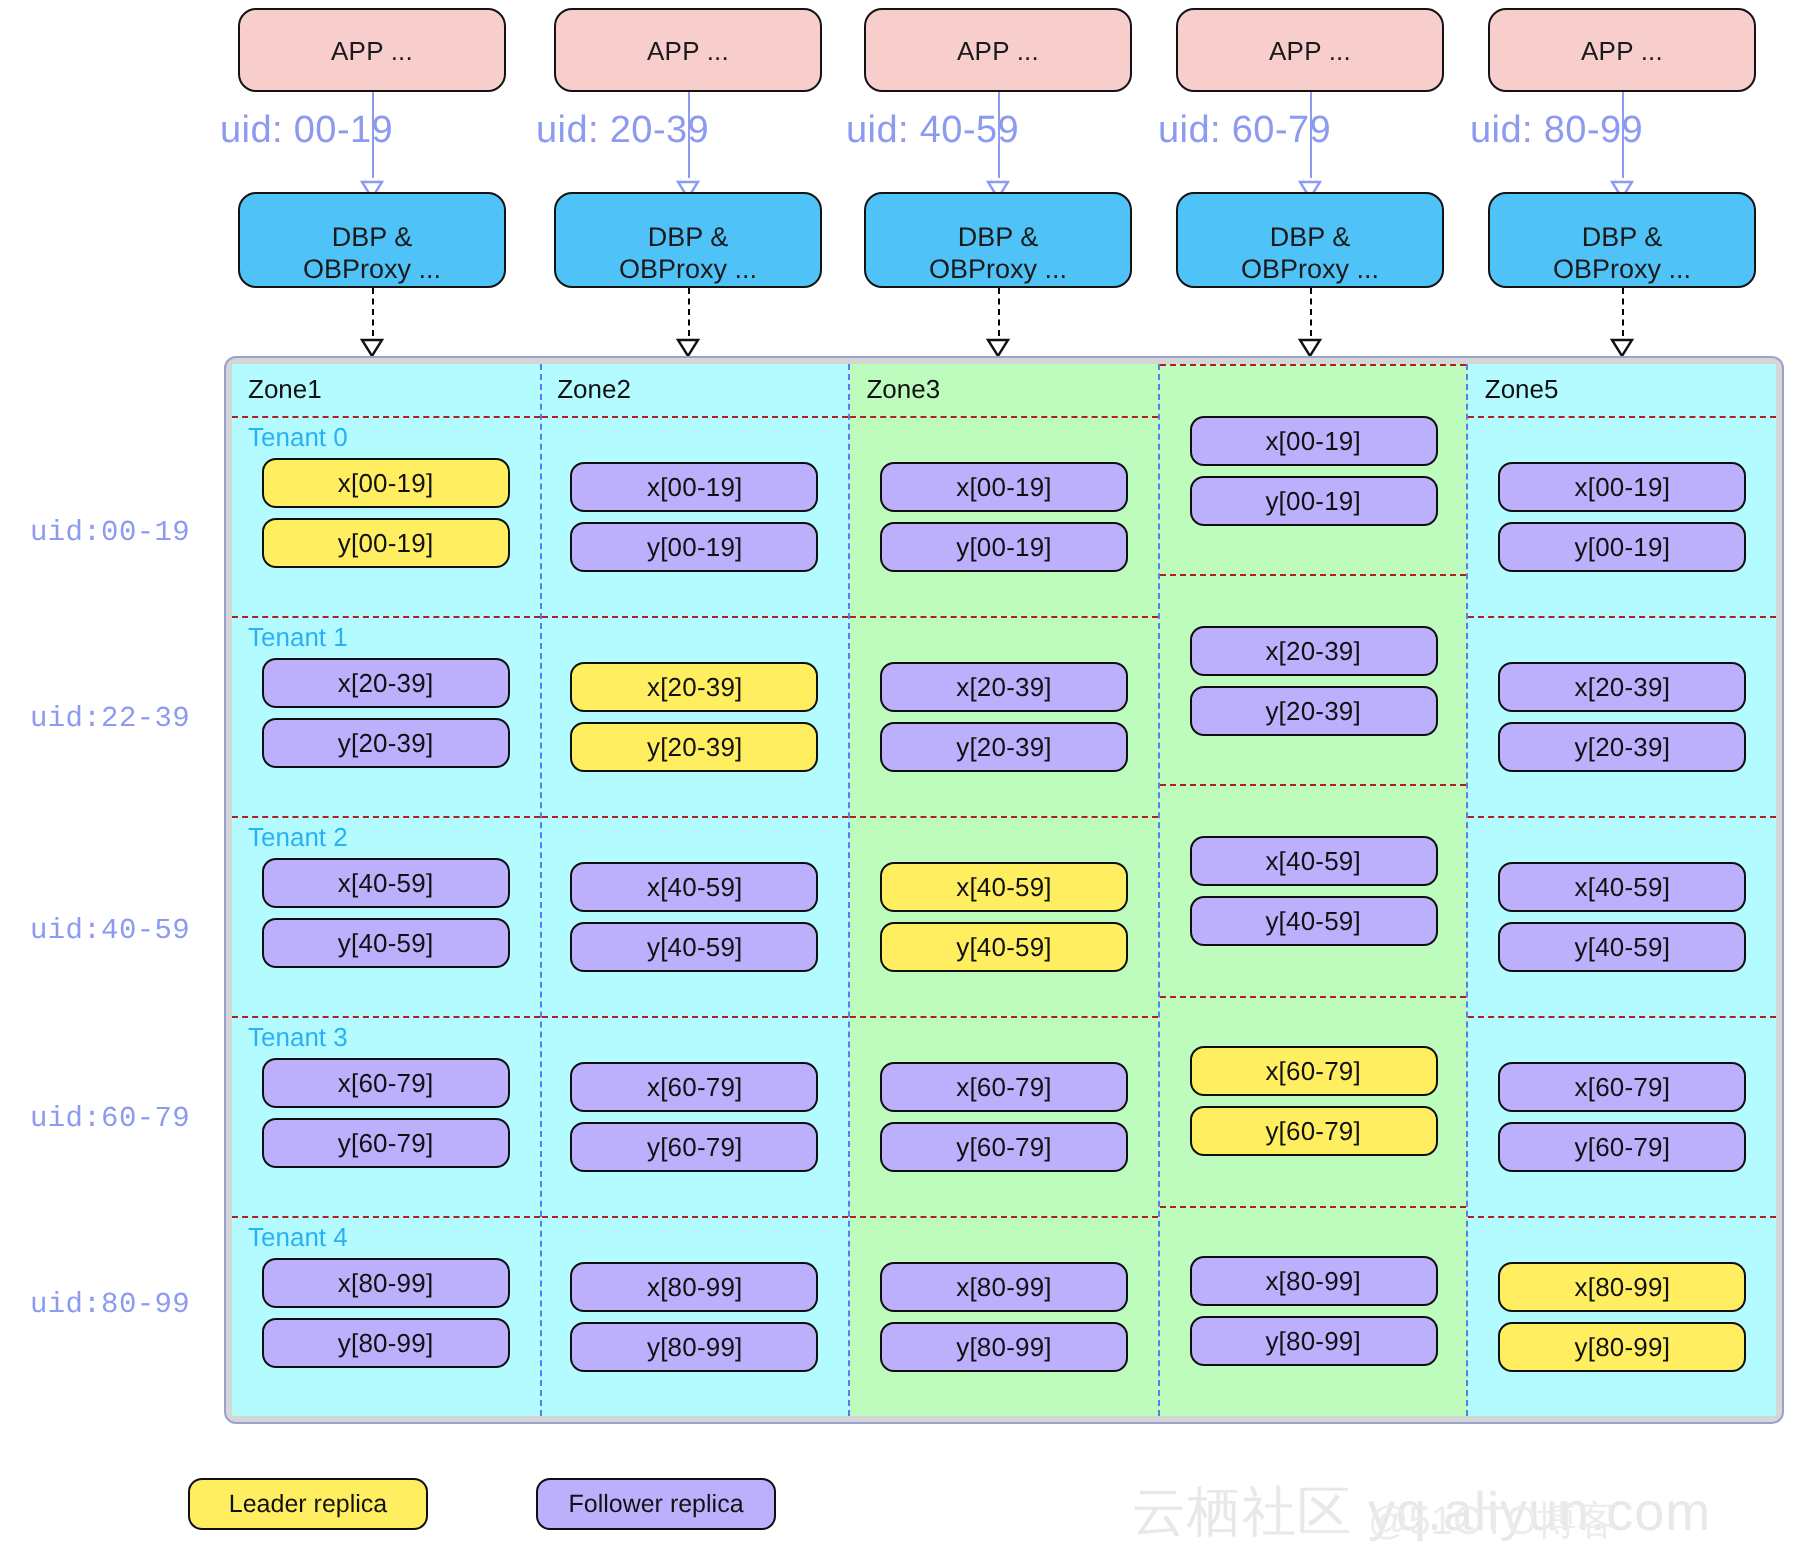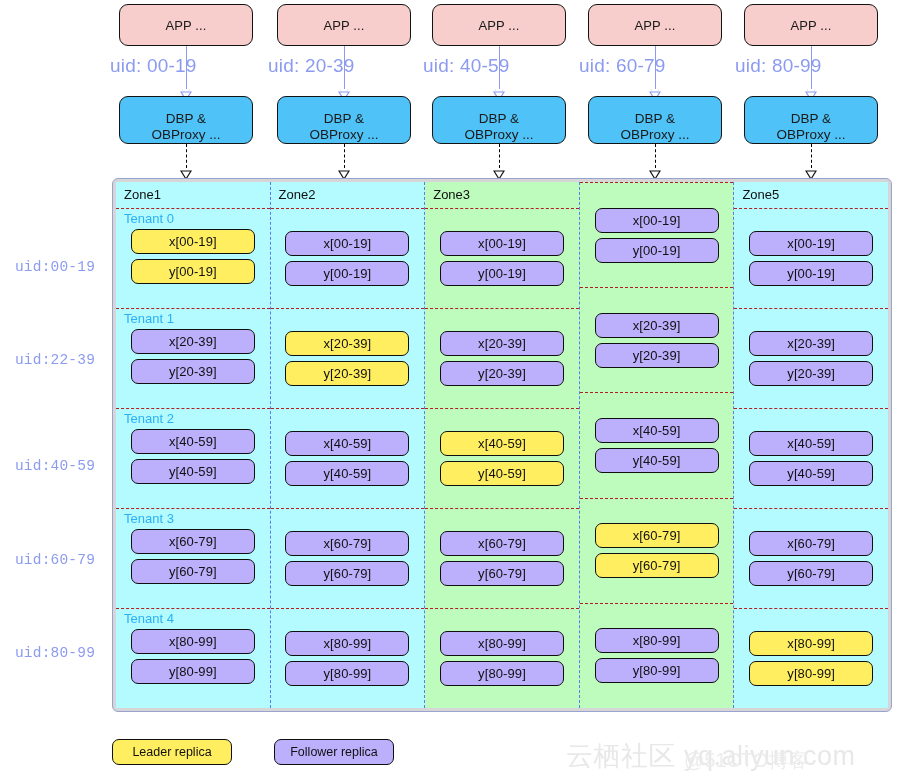--- a/index.html
+++ b/index.html
@@ -203,24 +203,24 @@
     font-size: 13px;
     color: #111111;
     letter-spacing: .1px;
   }
   .replica.leader   { background: #ffef60; }
   .replica.follower { background: #bcaffc; }
 
   
   #legend {
     position: absolute;
-    left: 112px;
+    left: 94px;
     top: 739px;
     display: flex;
-    gap: 42px;
+    gap: 54px;
   }
   .legend-box {
     width: 120px;
     height: 26px;
     box-sizing: border-box;
     border: 1px solid #0f0f0f;
     border-radius: 7px;
     display: flex;
     align-items: center;
     justify-content: center;

